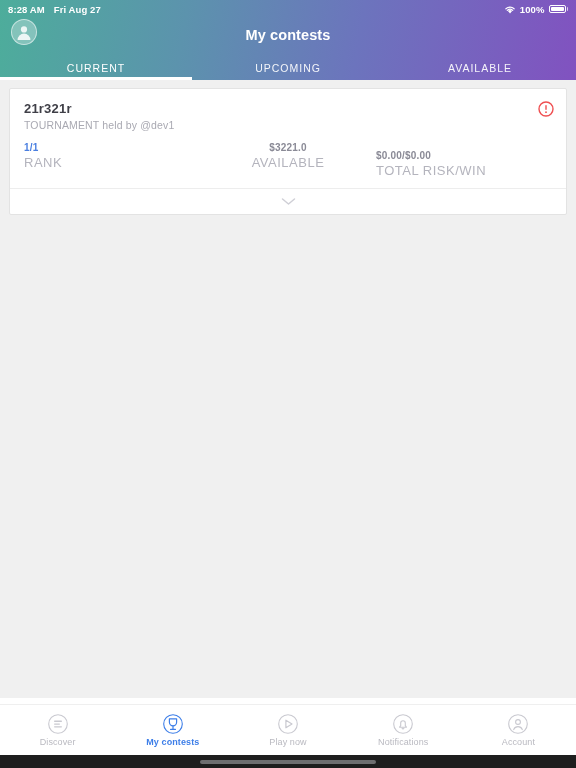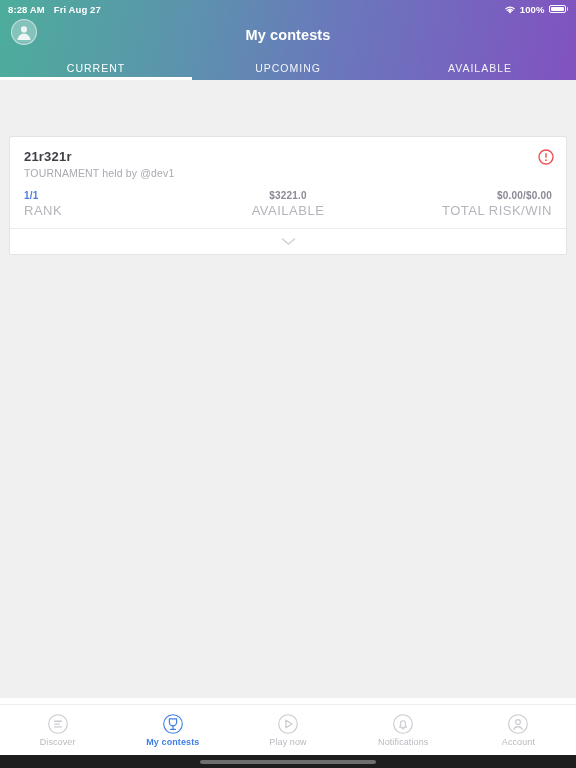--- a/index.html
+++ b/index.html
@@ -2,21 +2,21 @@
 <html><head>
 <meta charset="utf-8">
 <style>
   * { margin:0; padding:0; box-sizing:border-box; }
   html, body {
     width:576px; height:768px;
     font-family:"Liberation Sans", sans-serif;
     background:#f0f0f0;
     overflow:hidden;
   }
-  .screen { position:relative; width:576px; height:768px; display:flex; flex-direction:column;gap:48px; }
+  .screen { position:relative; width:576px; height:768px; display:flex; flex-direction:column; }
 
   
   .header {
     position:relative;
     background:linear-gradient(100deg,#4dad9b 0%,#5c93ad 32%,#6c74bd 62%,#8152c0 100%);
     height:80px; flex:0 0 80px;
   }
   .statusbar {
     height:18px; display:flex; align-items:center;
     padding:0 8px; color:#ffffff;
@@ -72,21 +72,21 @@
     border-radius:2px;
   }
   .card-top { padding:12px 14px 0 14px; position:relative; }
   .contest-name { font-size:13px; font-weight:bold; color:#3f3f47; letter-spacing:.2px; }
   .contest-sub  { font-size:10.5px; color:#a9a9b2; margin-top:3px; letter-spacing:.15px; }
   .alert-icon { position:absolute; right:12px; top:12px; }
 
   .stats { display:flex; padding:11px 14px 10px 14px; }
   .stat { flex:1; }
   .stat.center { text-align:center; }
-  .stat.right  { text-align:right; }
+  .stat.right  { text-align:left;margin-top:8px; }
   .stat-value { font-size:10px; font-weight:bold; color:#8a8a96; letter-spacing:.2px; }
   .stat.rank .stat-value { color:#4a7fe0; }
   .stat-label { font-size:13px; color:#b4b4bd; letter-spacing:.5px; margin-top:2px; }
 
   .expander {
     border-top:1px solid #ededed;
     height:26px; display:flex; align-items:center; justify-content:center;
   }
 
   

